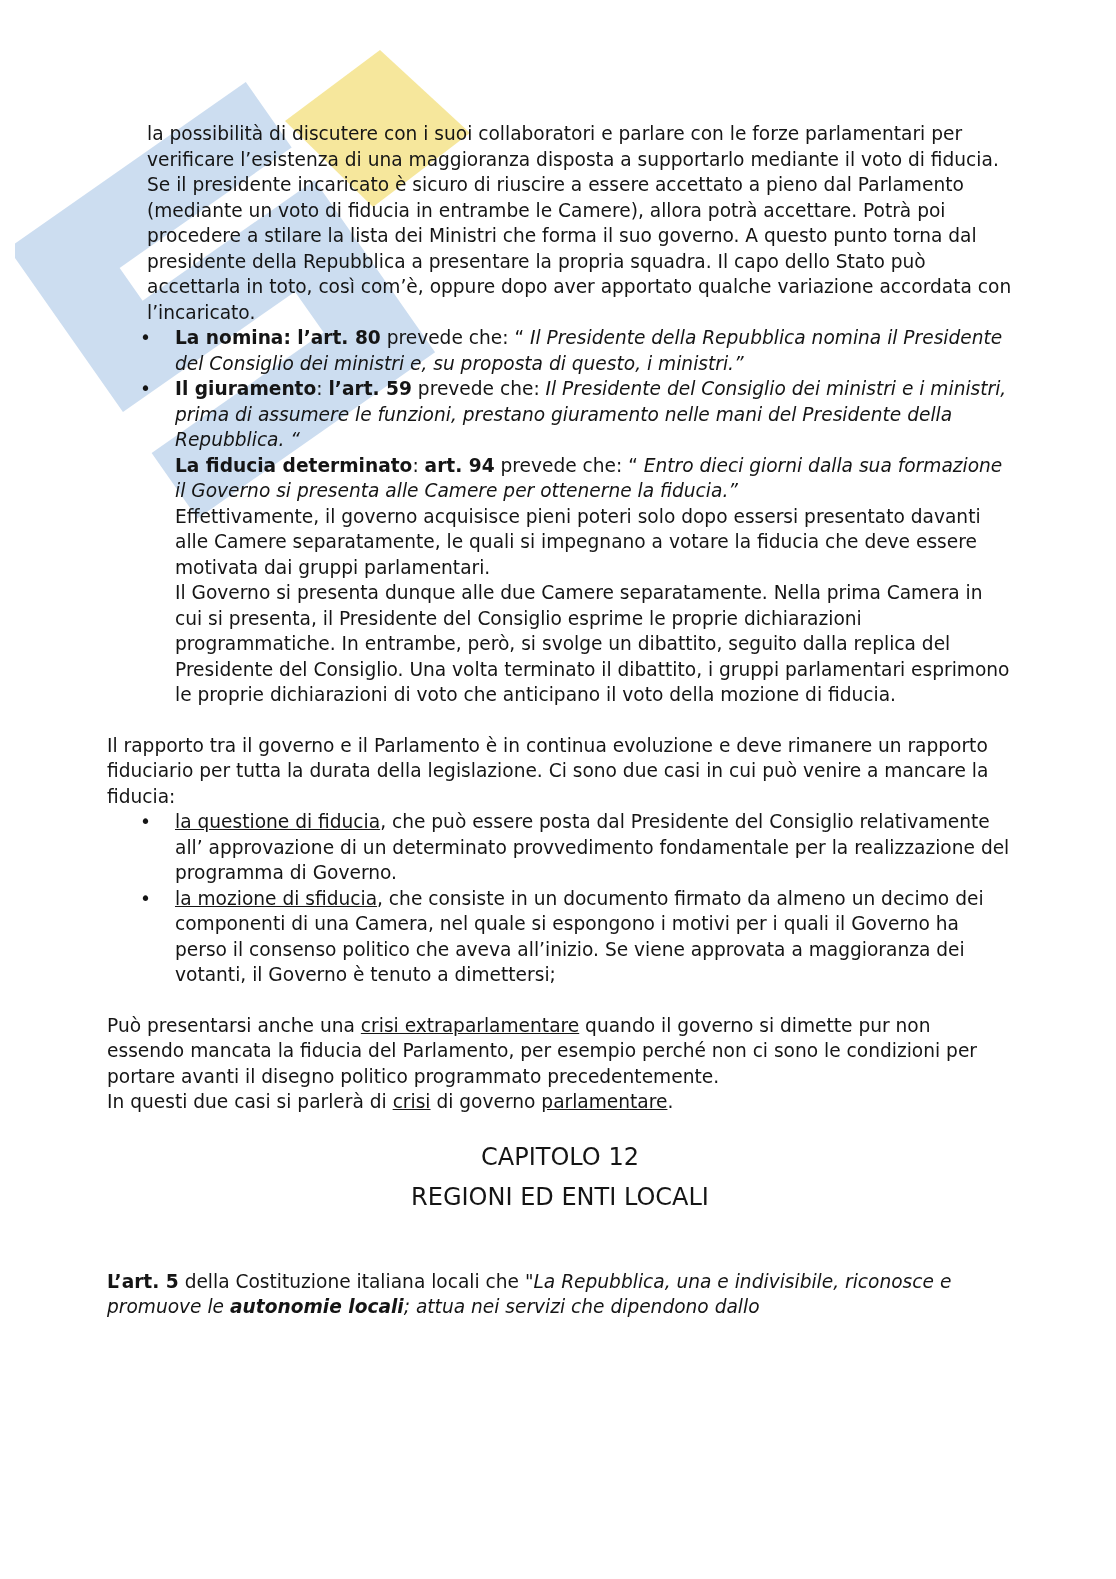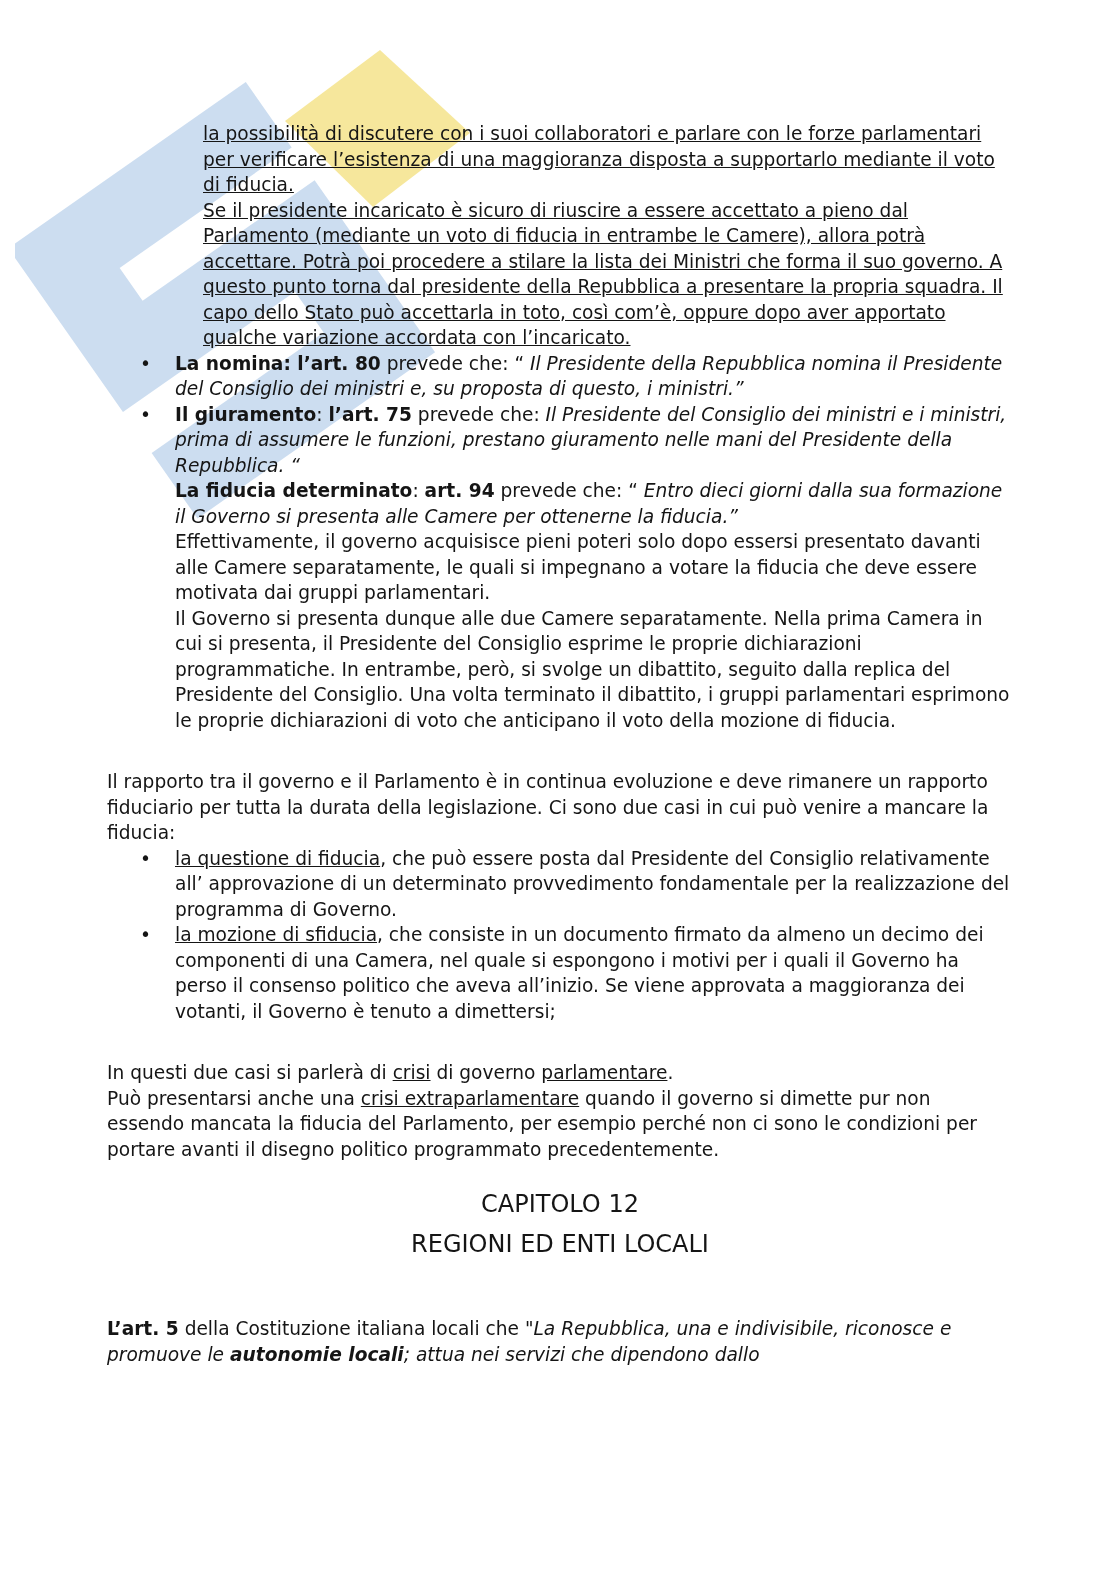--- a/index.html
+++ b/index.html
@@ -7,26 +7,26 @@
     width:1116px; height:1579px;
     background:#ffffff;
     font-family:"DejaVu Sans","Liberation Sans",sans-serif;
     font-size:18.6px; line-height:25.5px;
     color:#151515;
     position:relative; overflow:hidden;
   }
   .watermark { position:absolute; left:15px; top:25px; z-index:0; }
   .content { position:absolute; left:107px; top:121px; width:906px; z-index:1; }
   p { margin:0; }
-  .indent { margin-left:96px;text-decoration:underline; }
+  .indent { margin-left:40px; }
   .bullet { display:flex; margin-left:33px; }
   .dot { flex:none; width:35px; }
   .dot::before { content:"\2022"; }
   .btxt { flex:1 1 auto; min-width:0; }
-  .block { margin-top:36px; }
+  .block { margin-top:25px; }
   .b { font-weight:bold; }
   .i { font-style:italic; }
   .u { text-decoration:underline; }
   .chapter { margin:22px 0 0 0; font-weight:400; font-size:24px; line-height:40px; text-align:center; }
   .hline { display:block; }
   .final { margin-top:52px; }
 </style>
 </head>
 <body>
 
@@ -47,42 +47,42 @@
     </section>
 
     <div class="bullet">
       <span class="dot"></span>
       <div class="btxt"><span class="b">La nomina: l’art. 80</span><span> prevede che: “ </span><span class="i">Il Presidente della Repubblica nomina il Presidente del Consiglio dei ministri e, su proposta di questo, i ministri.”</span></div>
     </div>
 
     <div class="bullet">
       <span class="dot"></span>
       <div class="btxt">
-        <p><span class="b">Il giuramento</span><span>: </span><span class="b">l’art. 75</span><span> prevede che: </span><span class="i">Il Presidente del Consiglio dei ministri e i ministri, prima di assumere le funzioni, prestano giuramento nelle mani del Presidente della Repubblica. “</span></p>
+        <p><span class="b">Il giuramento</span><span>: </span><span class="b">l’art. 59</span><span> prevede che: </span><span class="i">Il Presidente del Consiglio dei ministri e i ministri, prima di assumere le funzioni, prestano giuramento nelle mani del Presidente della Repubblica. “</span></p>
         <p><span class="b">La fiducia determinato</span><span>: </span><span class="b">art. 94</span><span> prevede che: “ </span><span class="i">Entro dieci giorni dalla sua formazione il Governo si presenta alle Camere per ottenerne la fiducia.”</span></p>
         <p>Effettivamente, il governo acquisisce pieni poteri solo dopo essersi presentato davanti alle Camere separatamente, le quali si impegnano a votare la fiducia che deve essere motivata dai gruppi parlamentari.</p>
         <p>Il Governo si presenta dunque alle due Camere separatamente. Nella prima Camera in cui si presenta, il Presidente del Consiglio esprime le proprie dichiarazioni programmatiche. In entrambe, però, si svolge un dibattito, seguito dalla replica del Presidente del Consiglio. Una volta terminato il dibattito, i gruppi parlamentari esprimono le proprie dichiarazioni di voto che anticipano il voto della mozione di fiducia.</p>
       </div>
     </div>
 
     <p class="block">Il rapporto tra il governo e il Parlamento è in continua evoluzione e deve rimanere un rapporto fiduciario per tutta la durata della legislazione. Ci sono due casi in cui può venire a mancare la fiducia:</p>
 
     <div class="bullet">
       <span class="dot"></span>
       <div class="btxt"><span class="u">la questione di fiducia</span><span>, che può essere posta dal Presidente del Consiglio relativamente all’ approvazione di un determinato provvedimento fondamentale per la realizzazione del programma di Governo.</span></div>
     </div>
 
     <div class="bullet">
       <span class="dot"></span>
       <div class="btxt"><span class="u">la mozione di sfiducia</span><span>, che consiste in un documento firmato da almeno un decimo dei componenti di una Camera, nel quale si espongono i motivi per i quali il Governo ha perso il consenso politico che aveva all’inizio. Se viene approvata a maggioranza dei votanti, il Governo è tenuto a dimettersi;</span></div>
     </div>
 
     <div class="block">
+      <p><span>Può presentarsi anche una </span><span class="u">crisi extraparlamentare</span><span> quando il governo si dimette pur non essendo mancata la fiducia del Parlamento, per esempio perché non ci sono le condizioni per portare avanti il disegno politico programmato precedentemente.</span></p>
       <p><span>In questi due casi si parlerà di </span><span class="u">crisi</span><span> di governo </span><span class="u">parlamentare</span><span>.</span></p>
-      <p><span>Può presentarsi anche una </span><span class="u">crisi extraparlamentare</span><span> quando il governo si dimette pur non essendo mancata la fiducia del Parlamento, per esempio perché non ci sono le condizioni per portare avanti il disegno politico programmato precedentemente.</span></p>
     </div>
 
     <h1 class="chapter">
       <span class="hline">CAPITOLO 12</span>
       <span class="hline">REGIONI ED ENTI LOCALI</span>
     </h1>
 
     <div class="final">
       <p><span class="b">L’art. 5</span><span> della Costituzione italiana locali che "</span><span class="i">La Repubblica, una e indivisibile, riconosce e promuove le </span><span class="b i">autonomie locali</span><span class="i">; attua nei servizi che dipendono dallo</span></p>
     </div>

